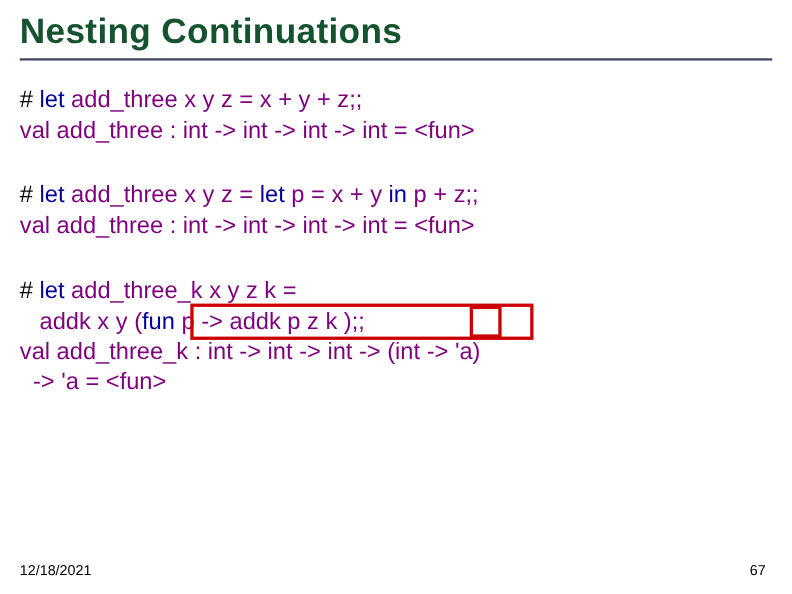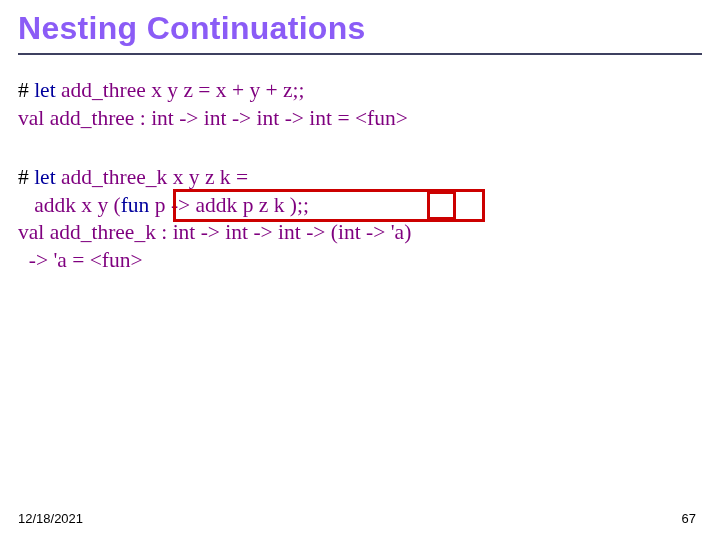--- a/index.html
+++ b/index.html
@@ -14,28 +14,28 @@
   }
   .slide {
     width: 720px;
     height: 540px;
     position: relative;
     box-sizing: border-box;
     padding: 6px 12px 0 18px;
   }
   .title {
     font-size: 32px;
-    color: #8b5cf6;
+    color: #14532d;
     border-bottom: 2px solid #3e4060;
     padding: 4px 0 6px 0;
     margin: 0 6px 22px 0;
     letter-spacing: 0.3px;
   }
   .code-block {
-    font-family: Liberation Serif, serif;
+    font-family: Liberation Sans, sans-serif;
     font-size: 21.5px;
     line-height: 1.28;
     white-space: pre;
     color: #7f007f;
     margin-bottom: 32px;
     position: relative;
   }
   .kw { color: #00009d; }
   .plain { color: #000000; }
   .footer {
@@ -64,20 +64,22 @@
 </style>
 </head>
 <body>
 
 <div class="slide">
   <h1 class="title">Nesting Continuations</h1>
 
   <div class="code-block"><span class="plain"># </span><span class="kw">let </span><span>add_three x y z = x + y + z;;</span>
 <span>val add_three : int -&gt; int -&gt; int -&gt; int = &lt;fun&gt;</span></div>
 
+  <div class="code-block"><span class="plain"># </span><span class="kw">let </span><span>add_three x y z = </span><span class="kw">let </span><span>p = x + y </span><span class="kw">in </span><span>p + z;;</span>
+<span>val add_three : int -&gt; int -&gt; int -&gt; int = &lt;fun&gt;</span></div>
 
   <div class="code-block"><span class="plain"># </span><span class="kw">let </span><span>add_three_k x y z k =</span>
 <span>   addk x y (</span><span class="kw">fun </span><span>p -&gt; addk p z k );;</span>
 <span>val add_three_k : int -&gt; int -&gt; int -&gt; (int -&gt; 'a)</span>
 <span>  -&gt; 'a = &lt;fun&gt;</span>
     <div class="redbox-outer" style="left:155px; top:25px; width:312px; height:33px;"></div>
     <div class="redbox-inner" style="left:409px; top:27px; width:29px; height:29px;"></div>
   </div>
 
   <div class="footer">

